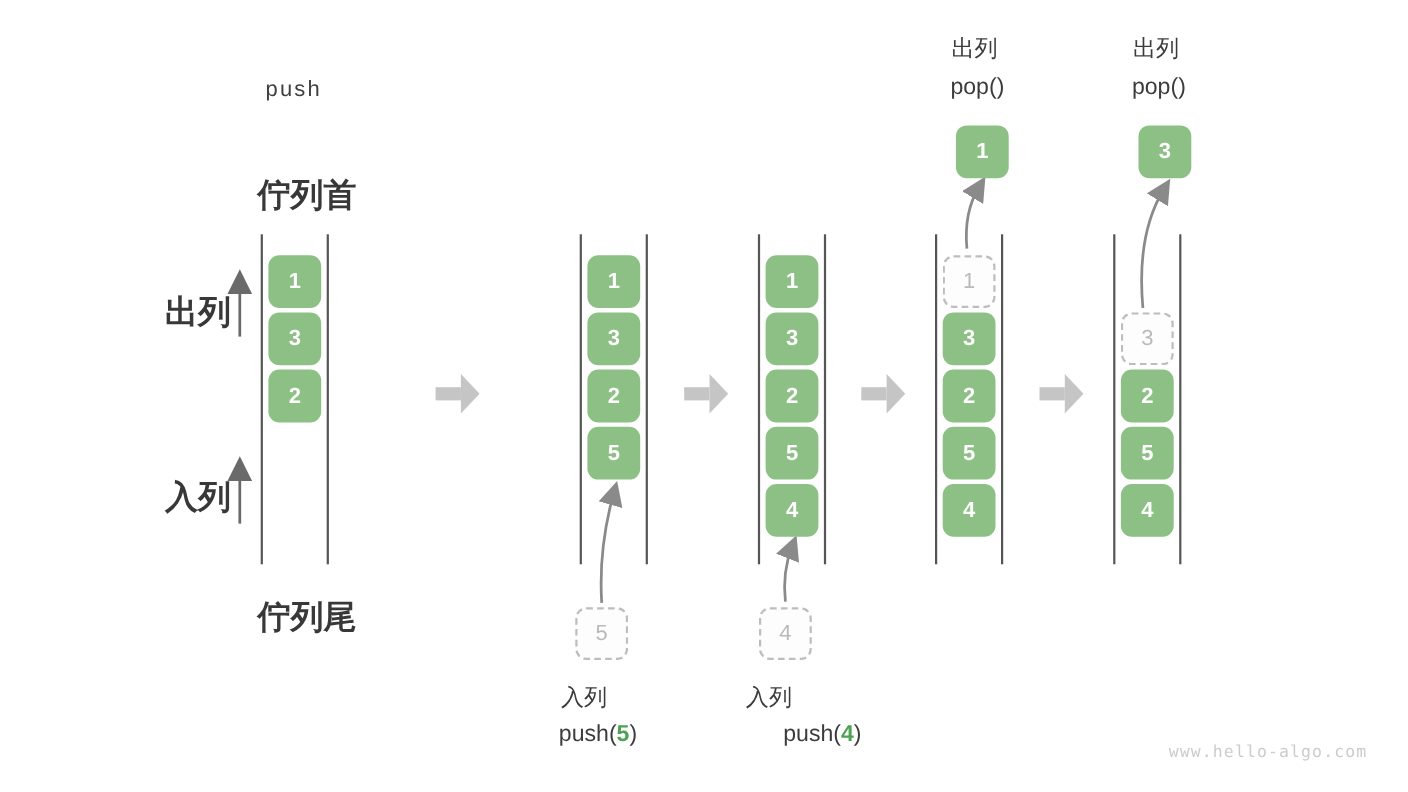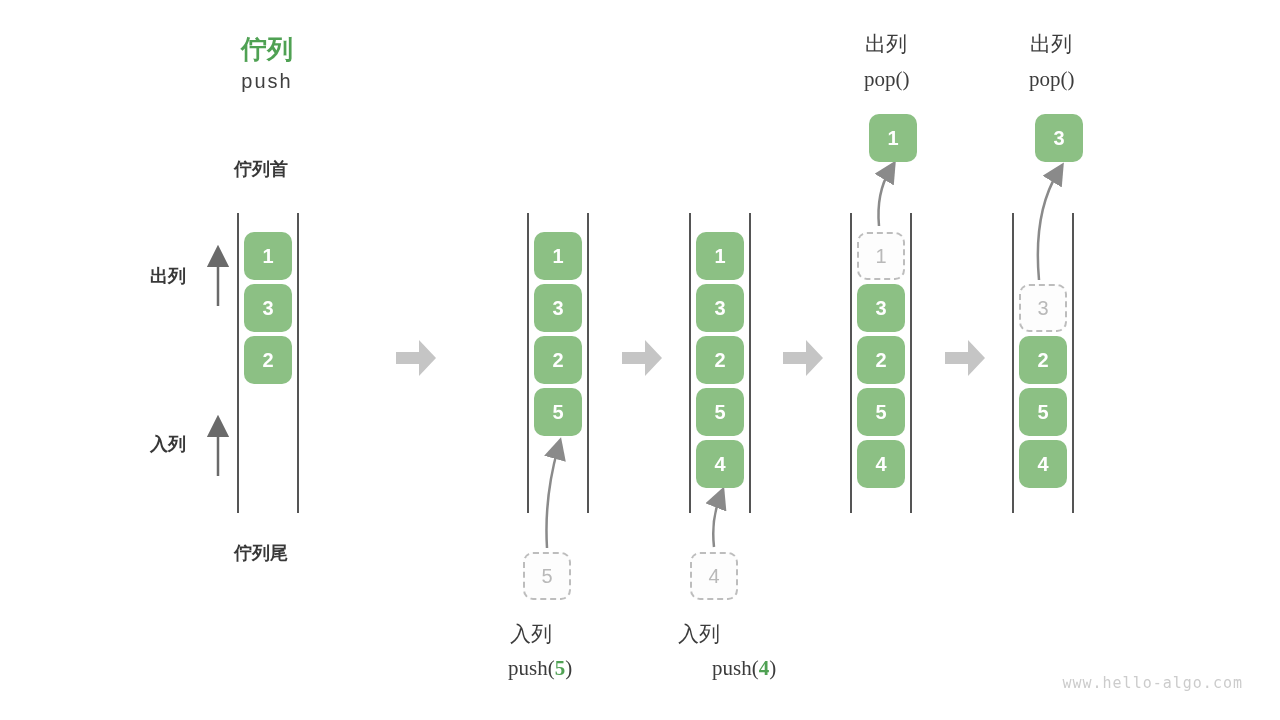--- a/index.html
+++ b/index.html
@@ -18,24 +18,24 @@
   .title-zh {
     position: absolute; left: 207px; top: 32px; width: 120px;
     text-align: center; font-size: 26px; font-weight: 700; color: #4fa153;
   }
   .title-en {
     position: absolute; left: 207px; top: 70px; width: 120px;
     text-align: center; font-size: 20px; letter-spacing: 2px; color: #3f3f3f;
   }
 
   
-  .lbl-bold { position: absolute; font-size: 18px; font-weight: 700; color: #383838; white-space: nowrap; }
+  .lbl-bold { position: absolute; font-size: 30px; font-weight: 700; color: #383838; white-space: nowrap; }
   .lbl-op   { position: absolute; font-size: 21px; font-weight: 500; color: #3c3c3c; white-space: nowrap; }
   .mono {
-    position: absolute; font-family: Liberation Serif, serif;
+    position: absolute; font-family: Liberation Sans, sans-serif;
     font-size: 21px; color: #3c3c3c; white-space: nowrap; text-align: center;
   }
   .mono .arg { color: #4fa153; font-weight: 700; }
 
   
   .wall { position: absolute; width: 1.5px; height: 300px; top: 213px; background: #555555; }
 
   
   .cell {
     position: absolute; width: 48px; height: 48px; border-radius: 10px;
@@ -80,21 +80,20 @@
       </marker>
     </defs>
     <line x1="218" y1="306" x2="218" y2="256" stroke="#6a6a6a" stroke-width="2.5" marker-end="url(#ah-dark)"></line>
     <line x1="218" y1="476" x2="218" y2="426" stroke="#6a6a6a" stroke-width="2.5" marker-end="url(#ah-dark)"></line>
     <path d="M 547 548 Q 544 498 558 448" fill="none" stroke="#8a8a8a" stroke-width="2.5" marker-end="url(#ah-gray)"></path>
     <path d="M 714 547 Q 711 520 720 497" fill="none" stroke="#8a8a8a" stroke-width="2.5" marker-end="url(#ah-gray)"></path>
     <path d="M 879 226 Q 876 193 890 170" fill="none" stroke="#8a8a8a" stroke-width="2.5" marker-end="url(#ah-gray)"></path>
     <path d="M 1039 280 Q 1033 213 1058 172" fill="none" stroke="#8a8a8a" stroke-width="2.5" marker-end="url(#ah-gray)"></path>
   </svg>
 
-  <div class="title-zh">佇列</div>
   <div class="title-en">push</div>
 
   <div class="lbl-bold" style="left:234px; top:157px;">佇列首</div>
   <div class="lbl-bold" style="left:234px; top:541px;">佇列尾</div>
 
   <div class="lbl-bold" style="left:150px; top:264px;">出列</div>
   <div class="lbl-bold" style="left:150px; top:432px;">入列</div>
 
   <div class="wall" style="left:237px;"></div>
   <div class="wall" style="left:297px;"></div>

